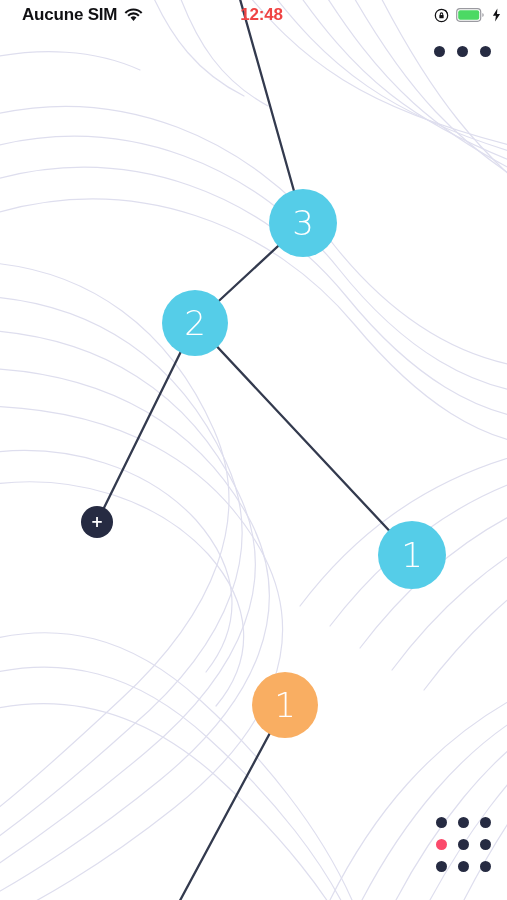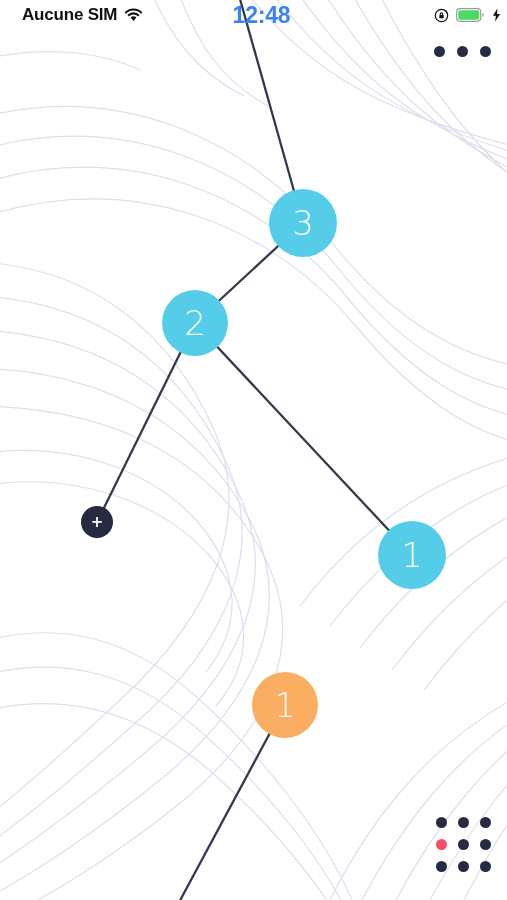--- a/index.html
+++ b/index.html
@@ -54,23 +54,23 @@
     text-align: center;
     pointer-events: none;
   }
   .sb-text {
     font-size: 17px;
     font-weight: bold;
     color: #111114;
     letter-spacing: -0.2px;
   }
   .sb-time {
-    font-size: 23px;
+    font-size: 17px;
     font-weight: bold;
-    color: #3b82f6;
+    color: #ef4444;
     letter-spacing: -0.2px;
     text-align: center;
   }
 
   
   #menu-dots {
     position: absolute;
     right: 16px;
     top: 46px;
     display: flex;

